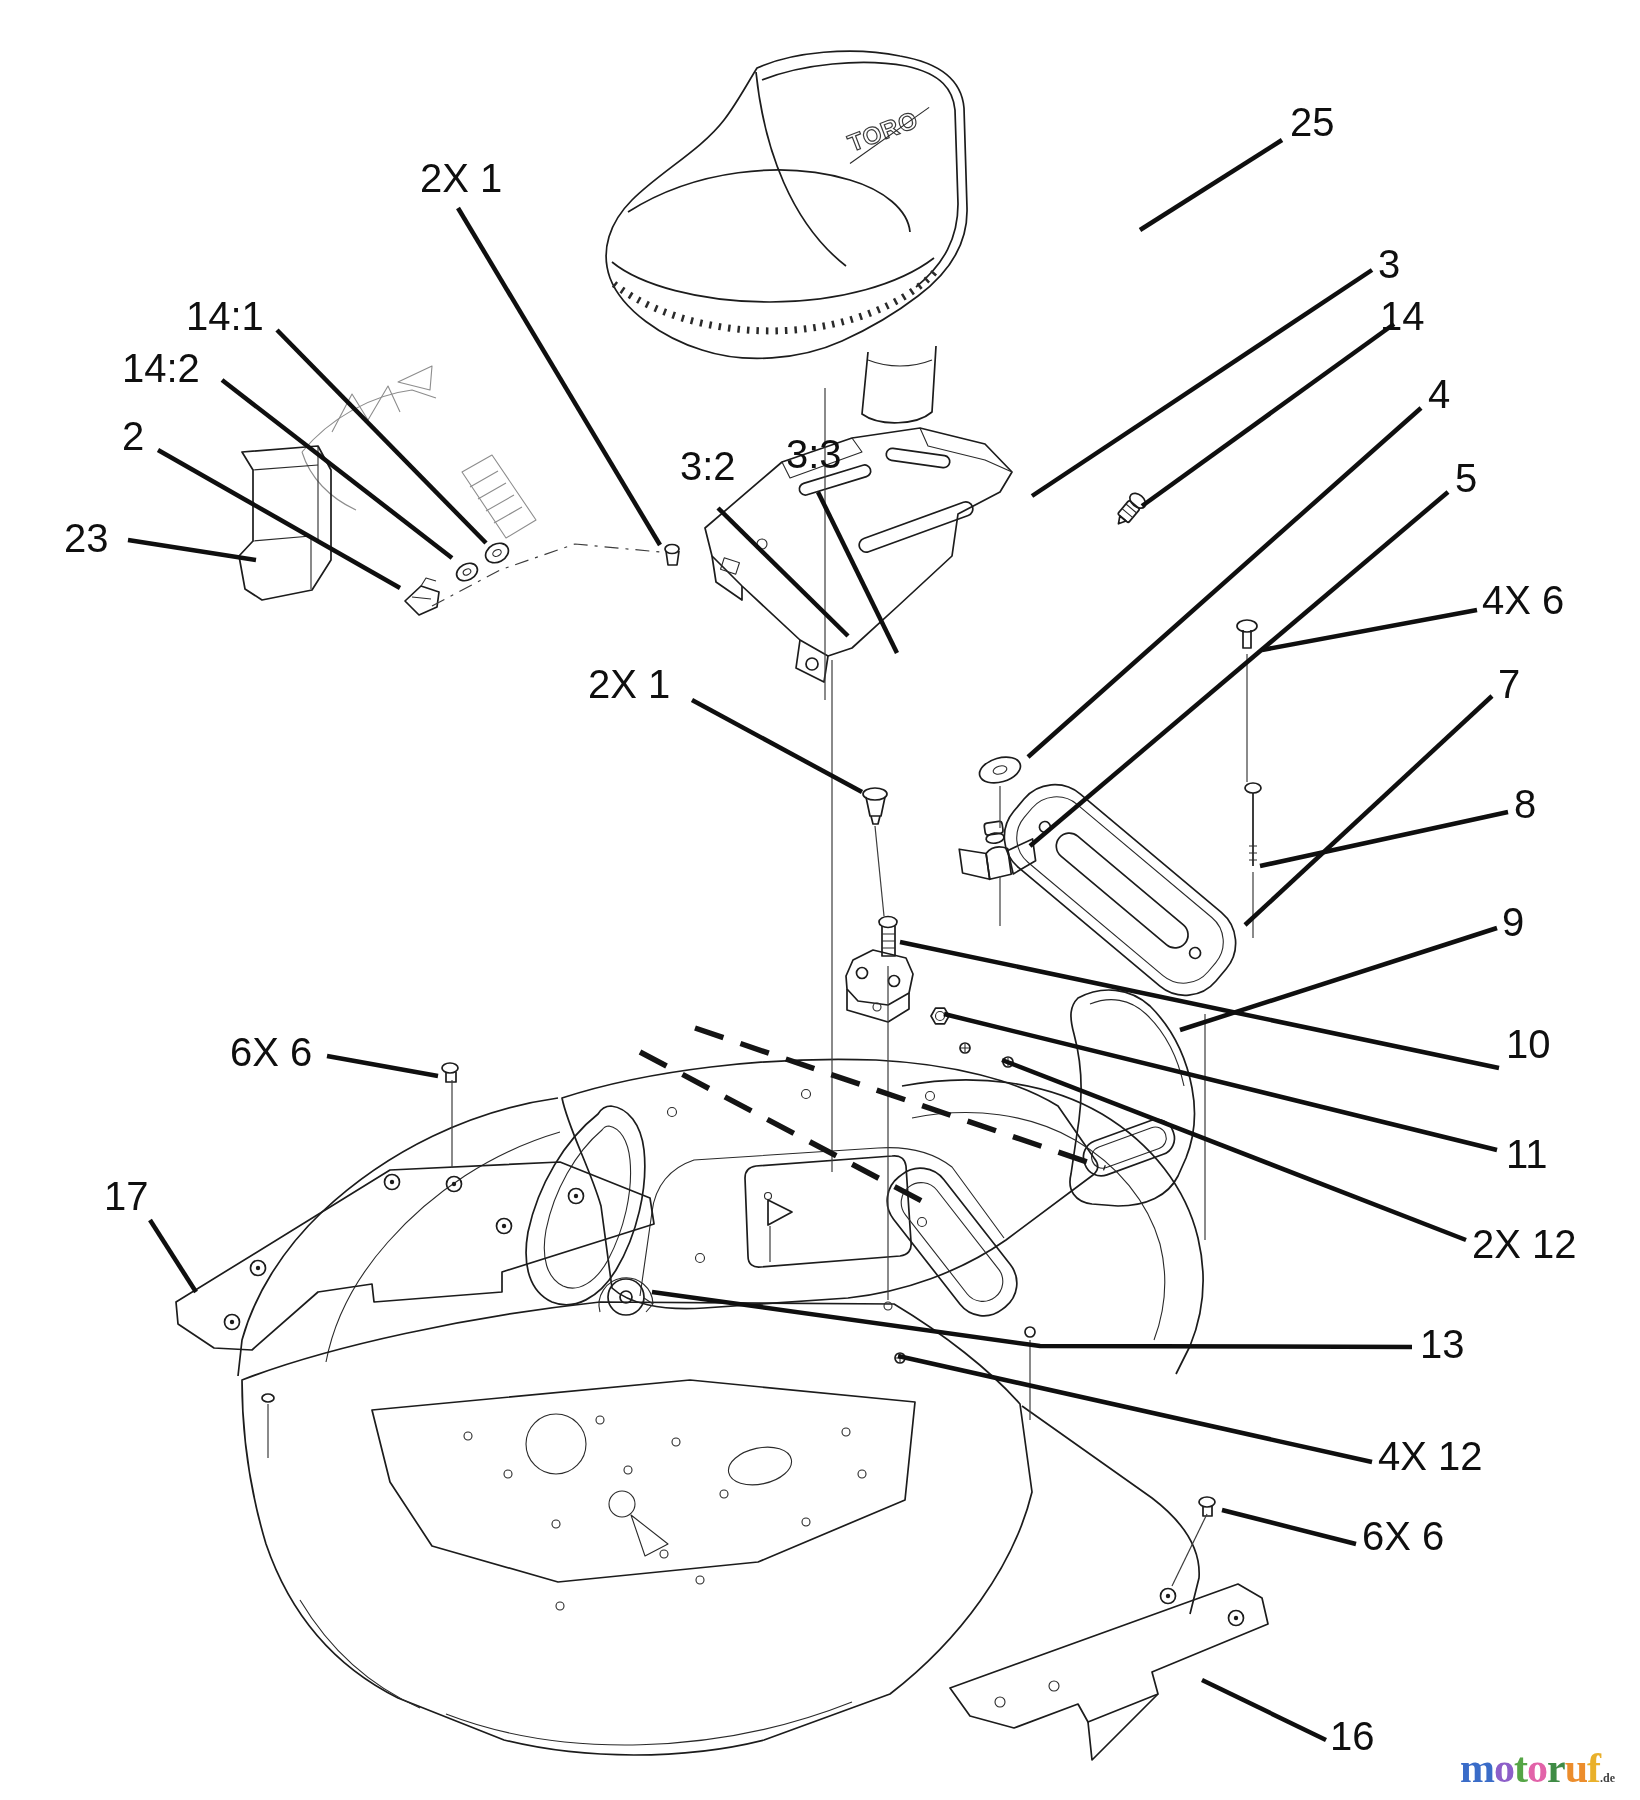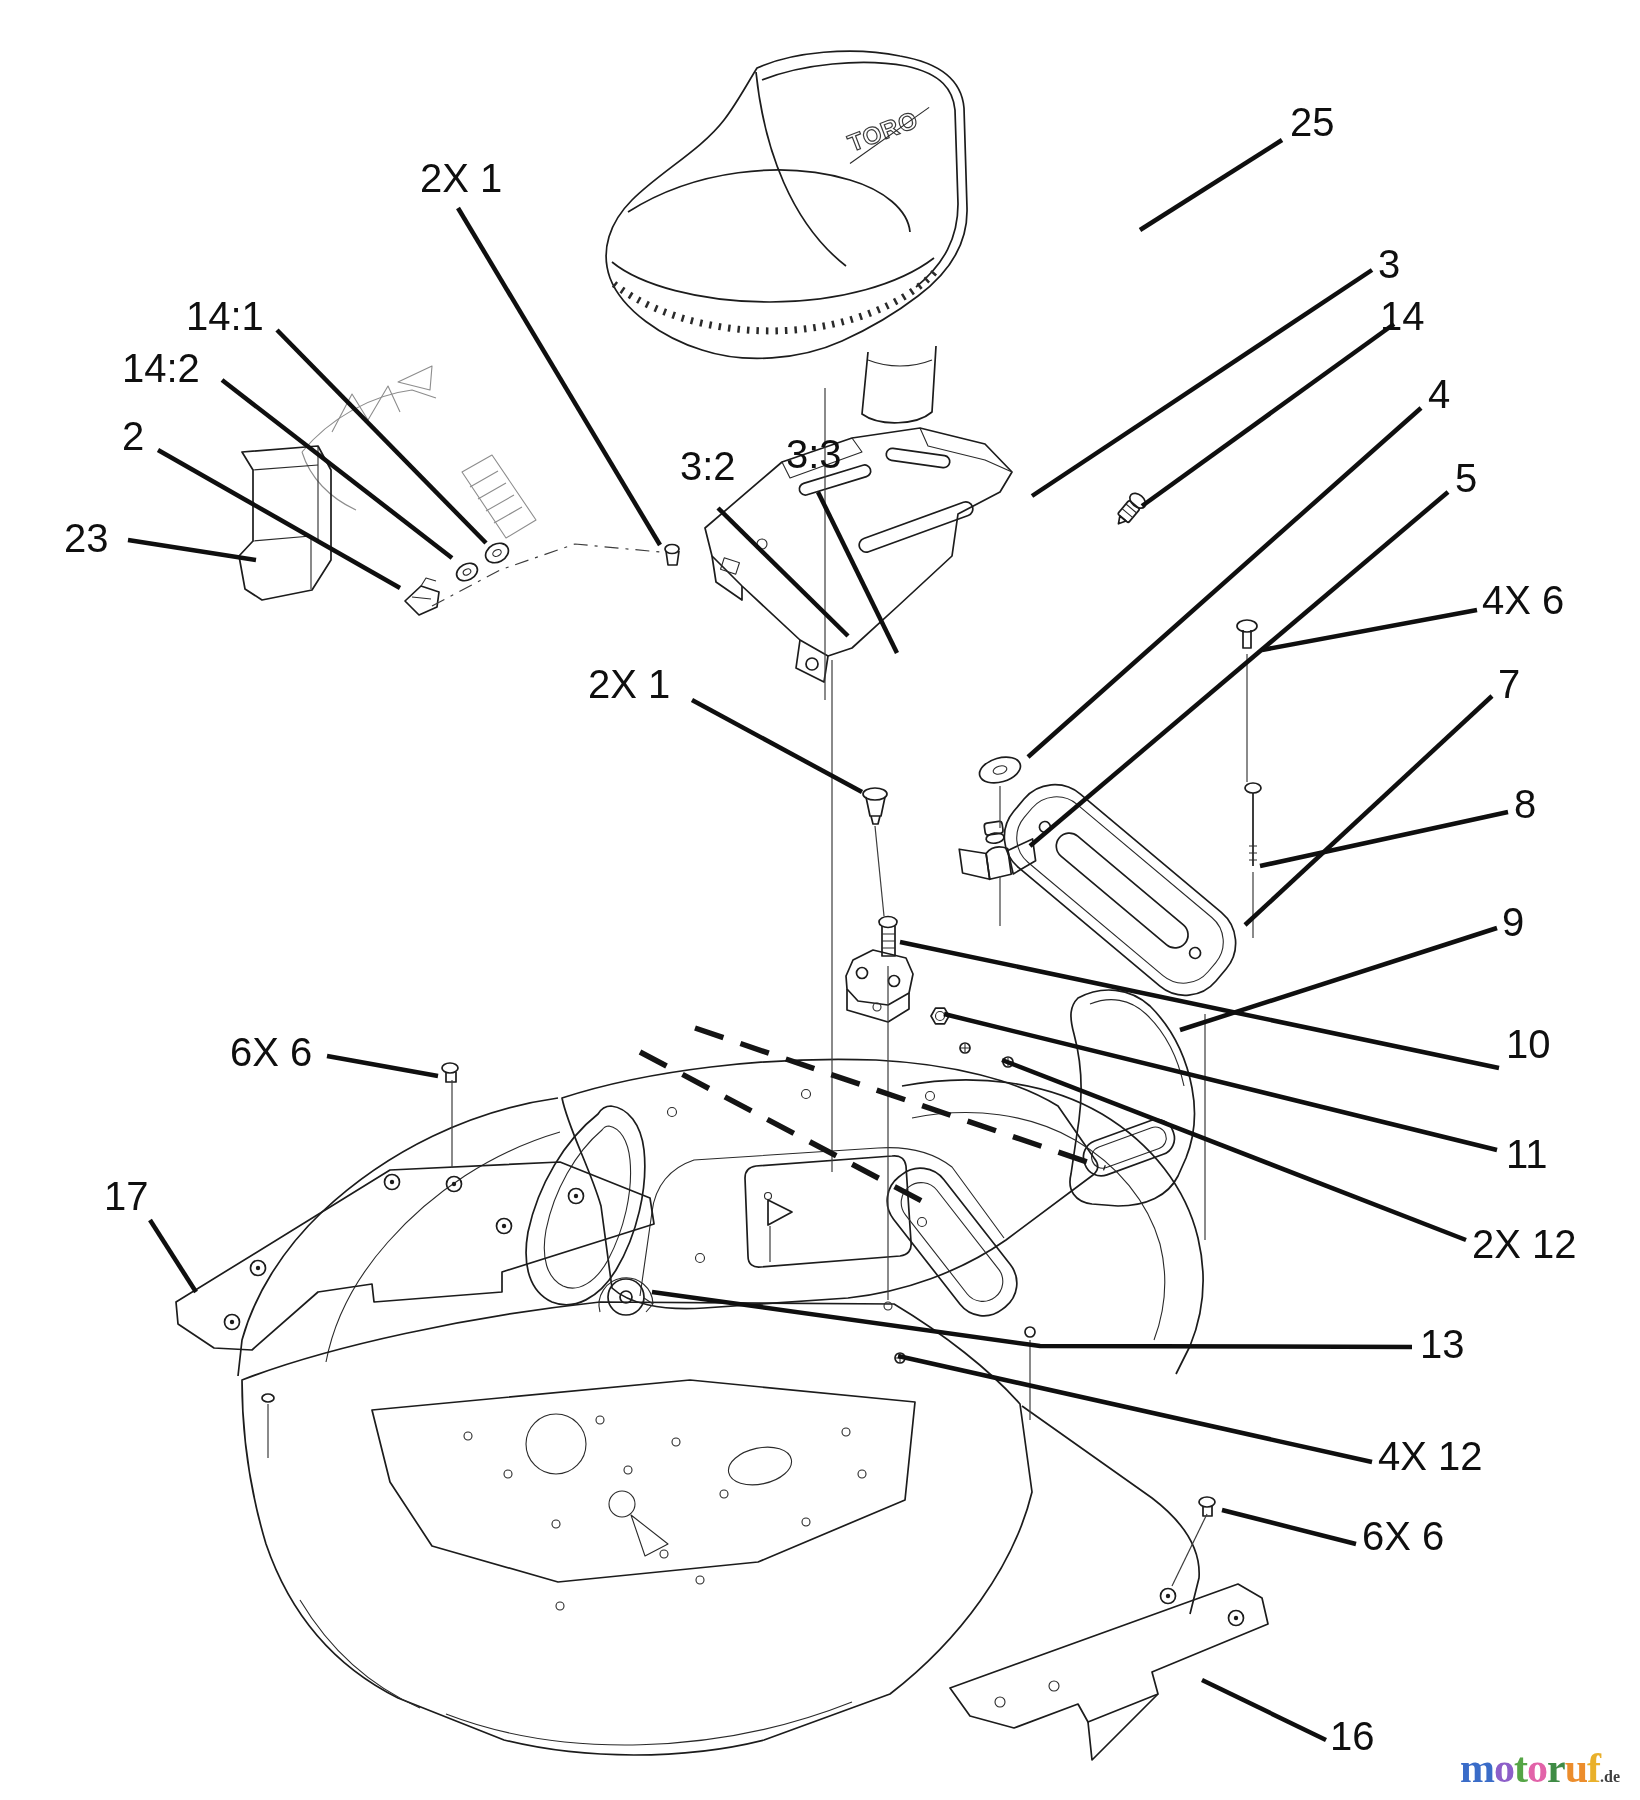--- a/index.html
+++ b/index.html
@@ -10,21 +10,21 @@
   svg .thin {fill:none;stroke:#2a2a2a;stroke-width:1.1;stroke-linejoin:round;}
   svg .faint{fill:none;stroke:#8d8d8d;stroke-width:1.1;stroke-linejoin:round;}
   svg .axis {fill:none;stroke:#3c3c3c;stroke-width:1.2;}
   svg .dash {fill:none;stroke:#141414;stroke-width:5.5;stroke-dasharray:30 18;}
   svg .rib  {fill:none;stroke:#2a2a2a;stroke-width:7;stroke-dasharray:2.5 7;}
   svg .dot  {fill:#1c1c1c;stroke:none;}
   [data-name="leader-lines"] polyline{fill:none;stroke:#0f0f0f;stroke-width:4.5;stroke-linecap:butt;}
   [data-name="callout-labels"] text{font-family:"Liberation Sans",sans-serif;font-size:40px;fill:#0f0f0f;}
   .watermark{position:absolute;left:1460px;top:1744px;font-family:"Liberation Serif",serif;
              font-weight:bold;font-size:42px;letter-spacing:-1px;white-space:nowrap;}
-  .watermark .suffix{font-size:16px;letter-spacing:0;margin-top:16px;}
+  .watermark .suffix{font-size:12px;letter-spacing:0;margin-top:16px;}
   [data-name="toro-logo"]{font-family:"Liberation Sans",sans-serif;font-size:24px;font-weight:bold;
              letter-spacing:1px;fill:#ffffff;stroke:#3a3a3a;stroke-width:1.2;}
 </style>
 </head>
 <body>
 
 <div class="canvas" data-name="diagram-page">
 <svg id="diagram-svg" width="1640" height="1800" viewBox="0 0 1640 1800" data-name="parts-diagram">
 
   <g data-name="faint-frame-fragment">

